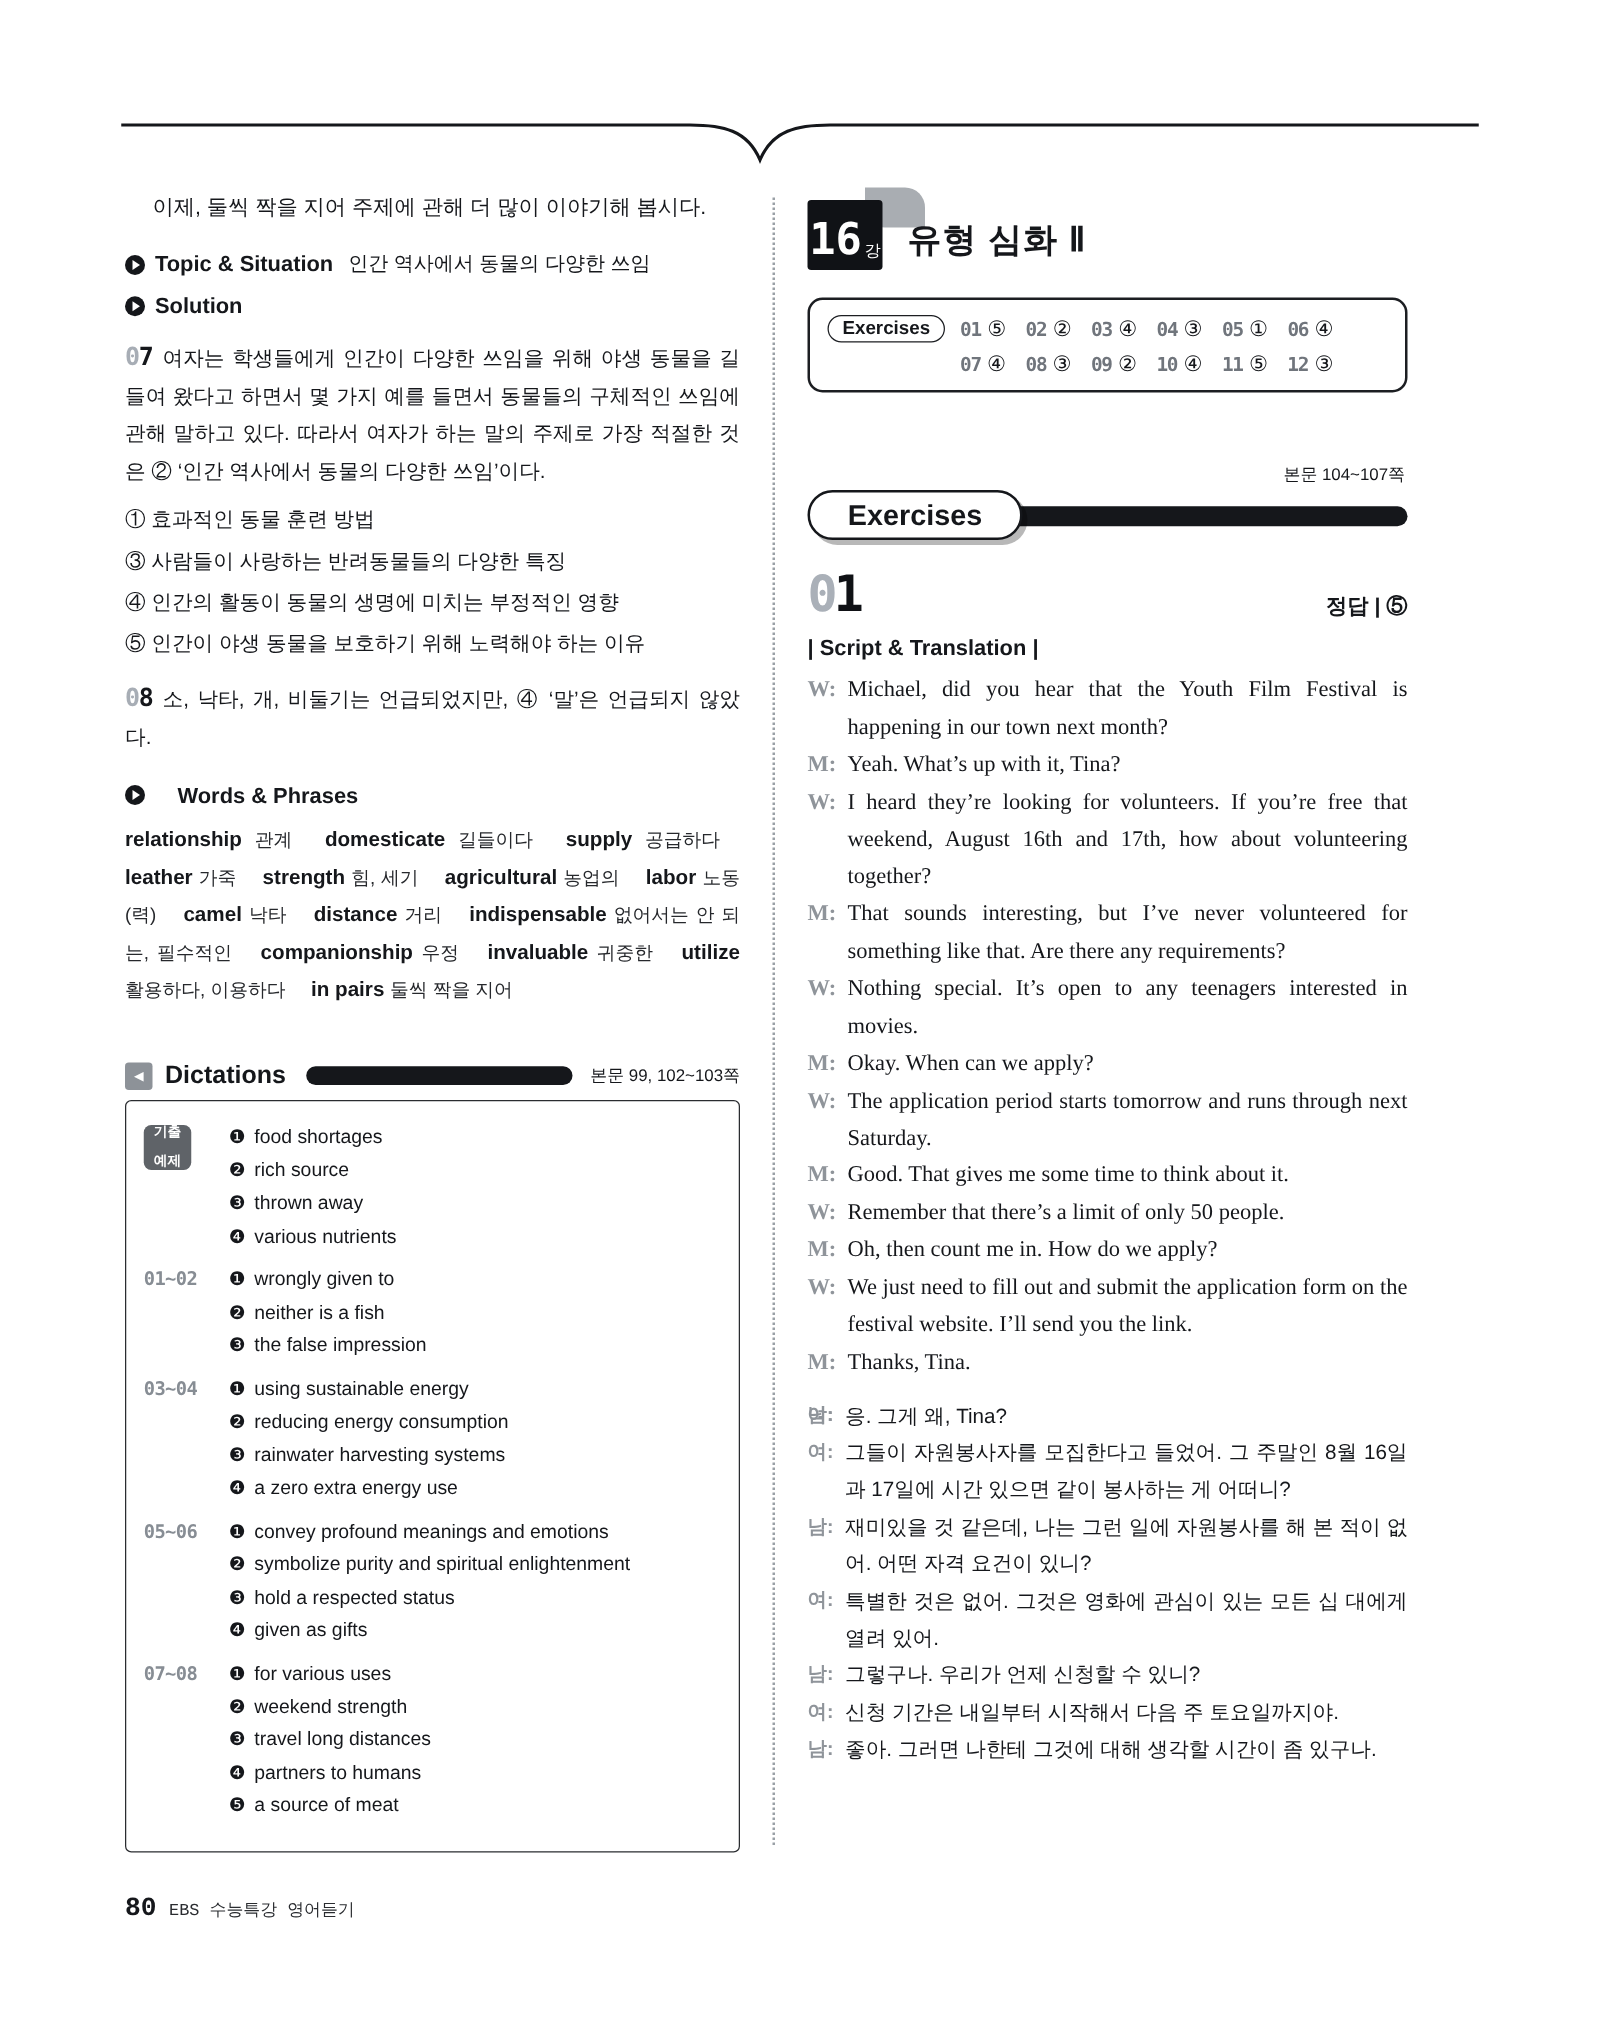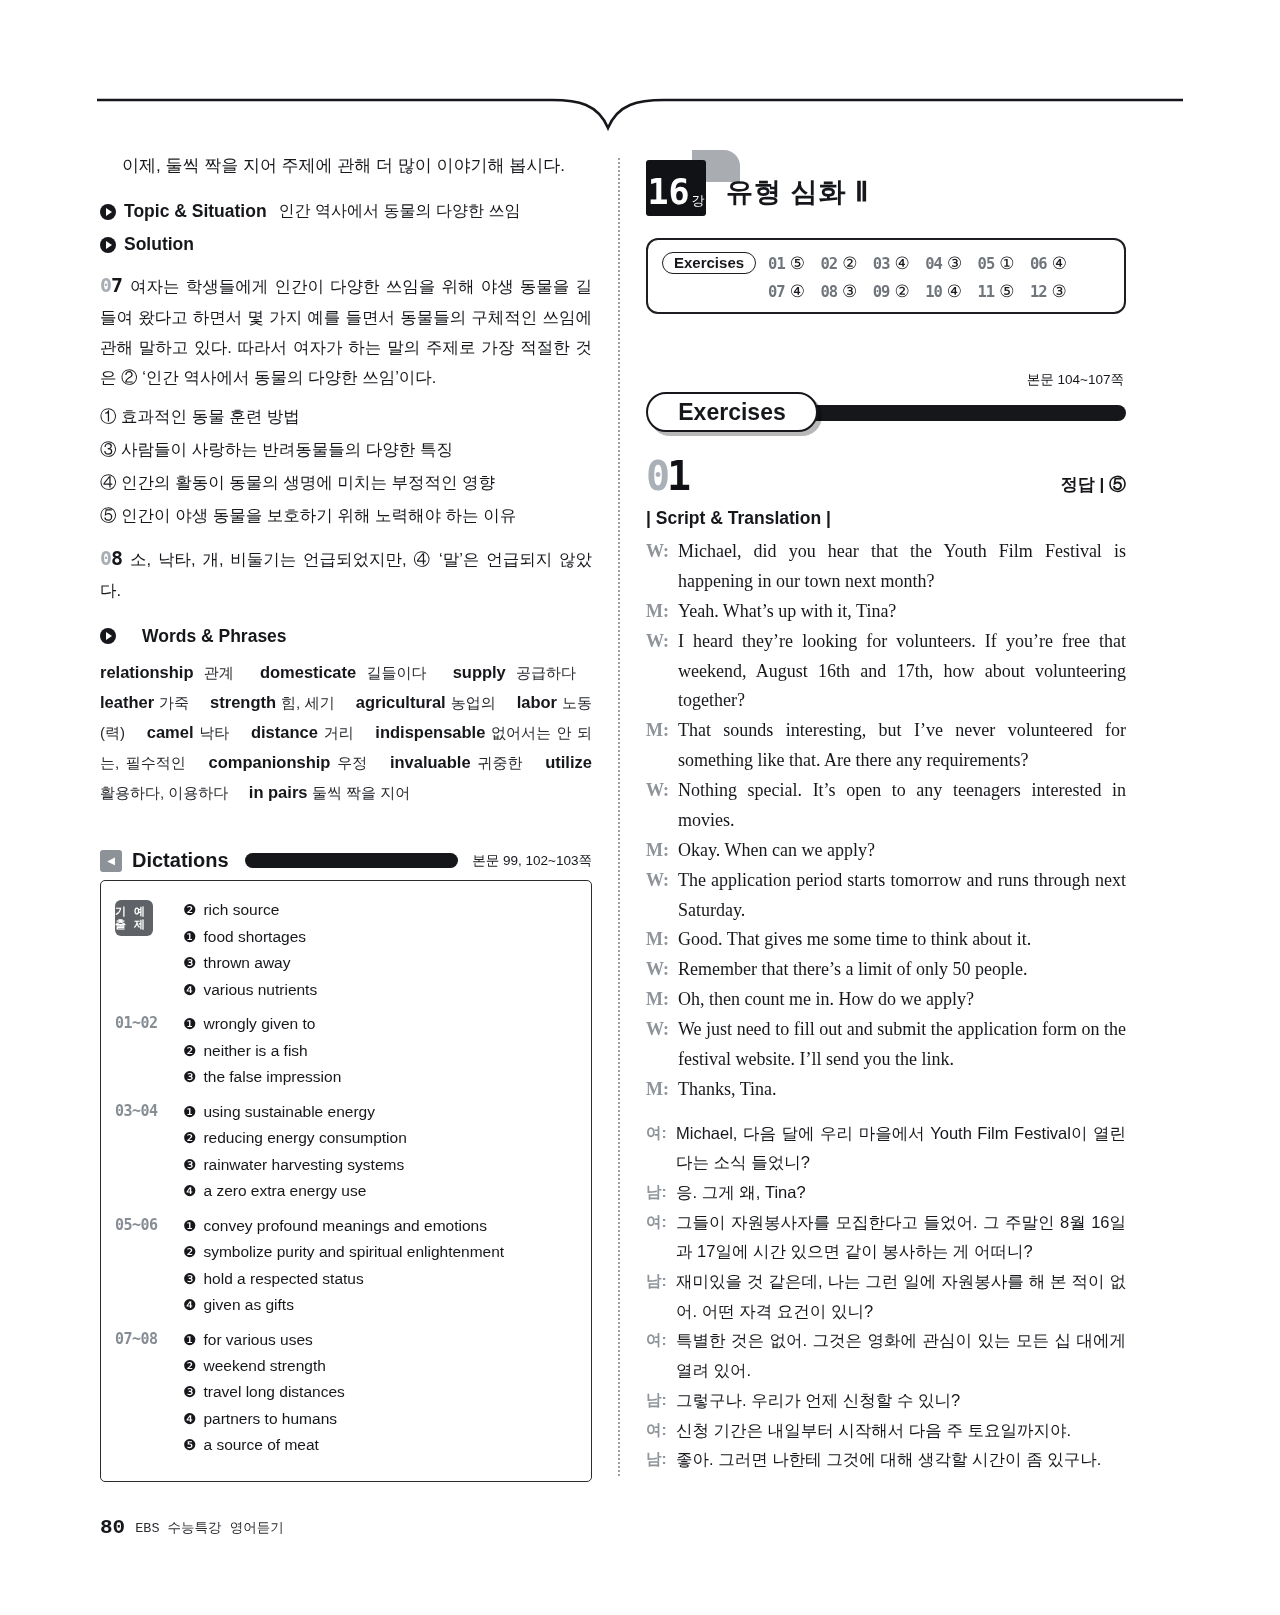--- a/index.html
+++ b/index.html
@@ -34,21 +34,21 @@
   
   .dict{margin-top:42px;}
   .dict-hdr{display:flex;align-items:center;}
   .dict-icon{width:22px;height:22px;background:#8d9298;color:#fff;border-radius:3px;display:flex;align-items:center;justify-content:center;font-size:10px;flex:none;margin-right:10px;}
   .dict-title{font-weight:bold;font-size:20px;white-space:nowrap;}
   .dict-band{flex:1;height:15px;background:#15171b;border-radius:8px;margin:0 14px 0 16px;}
   .dict-ref{font-size:13.5px;white-space:nowrap;}
   .dict-box{border:1.6px solid #2a2c30;border-radius:5px;padding:18px 16px 12px 14px;margin-top:8px;}
   .grp{display:flex;margin-bottom:8px;}
   .grp-tag{width:68px;flex:none;padding-top:1px;}
-  .badge{width:38px;height:36px;background:#5f6368;color:#fff;border-radius:6px;display:flex;flex-direction:row;align-items:center;justify-content:center;font-size:11px;font-weight:bold;line-height:1.25;}
+  .badge{width:38px;height:36px;background:#5f6368;color:#fff;border-radius:6px;display:flex;flex-direction:column;align-items:center;justify-content:space-between;font-size:11px;font-weight:bold;line-height:1.25;}
   .grp-label{font-family:"DejaVu Sans Mono",monospace;font-weight:bold;color:#878d94;font-size:15px;letter-spacing:-0.5px;}
   .grp-items{flex:1;}
   .ditem{font-size:15.5px;line-height:1.45;margin-bottom:4px;}
   .ditem .b{margin-right:7px;font-size:15px;color:#15171b;}
   
   .footer{position:absolute;left:100px;top:1516px;display:flex;align-items:center;gap:10px;font-family:Liberation Mono, monospace;}
   .footer .pg{font-weight:bold;font-size:21px;}
   .footer .imprint{font-size:13.5px;color:#2a2c30;}
   
   .ch{position:relative;height:62px;margin-bottom:18px;}
@@ -153,22 +153,22 @@
     <div class="dict-box">
 
       <div class="grp">
         <div class="grp-tag">
           <div class="badge">
             <span>기출</span>
               <span>예제</span>
           </div>
         </div>
         <div class="grp-items">
+          <div class="ditem"><span class="b">❶</span><span>food shortages</span></div>
           <div class="ditem"><span class="b">❷</span><span>rich source</span></div>
-          <div class="ditem"><span class="b">❶</span><span>food shortages</span></div>
           <div class="ditem"><span class="b">❸</span><span>thrown away</span></div>
           <div class="ditem"><span class="b">❹</span><span>various nutrients</span></div>
         </div>
       </div>
 
       <div class="grp">
         <div class="grp-tag"><span class="grp-label">01~02</span></div>
         <div class="grp-items">
           <div class="ditem"><span class="b">❶</span><span>wrongly given to</span></div>
           <div class="ditem"><span class="b">❷</span><span>neither is a fish</span></div>
@@ -302,21 +302,21 @@
     <div class="en-line"><span class="spk">M:</span><span>Okay. When can we apply?</span></div>
     <div class="en-line"><span class="spk">W:</span><span>The application period starts tomorrow and runs through next Saturday.</span></div>
     <div class="en-line"><span class="spk">M:</span><span>Good. That gives me some time to think about it.</span></div>
     <div class="en-line"><span class="spk">W:</span><span>Remember that there’s a limit of only 50 people.</span></div>
     <div class="en-line"><span class="spk">M:</span><span>Oh, then count me in. How do we apply?</span></div>
     <div class="en-line"><span class="spk">W:</span><span>We just need to fill out and submit the application form on the festival website. I’ll send you the link.</span></div>
     <div class="en-line"><span class="spk">M:</span><span>Thanks, Tina.</span></div>
   </div>
 
   <div class="ko-block">
-    <div class="ko-line"><span class="spk">여:</span><span>Michael, 다음 달에 우리 마을에서 Youth Film Festival이 열린다는 소식 들었니?</span></div>
+    <div class="ko-line"><span class="spk">여:</span></div>
     <div class="ko-line"><span class="spk">남:</span><span>응. 그게 왜, Tina?</span></div>
     <div class="ko-line"><span class="spk">여:</span><span>그들이 자원봉사자를 모집한다고 들었어. 그 주말인 8월 16일과 17일에 시간 있으면 같이 봉사하는 게 어떠니?</span></div>
     <div class="ko-line"><span class="spk">남:</span><span>재미있을 것 같은데, 나는 그런 일에 자원봉사를 해 본 적이 없어. 어떤 자격 요건이 있니?</span></div>
     <div class="ko-line"><span class="spk">여:</span><span>특별한 것은 없어. 그것은 영화에 관심이 있는 모든 십 대에게 열려 있어.</span></div>
     <div class="ko-line"><span class="spk">남:</span><span>그렇구나. 우리가 언제 신청할 수 있니?</span></div>
     <div class="ko-line"><span class="spk">여:</span><span>신청 기간은 내일부터 시작해서 다음 주 토요일까지야.</span></div>
     <div class="ko-line"><span class="spk">남:</span><span>좋아. 그러면 나한테 그것에 대해 생각할 시간이 좀 있구나.</span></div>
   </div>
 
 </div>

